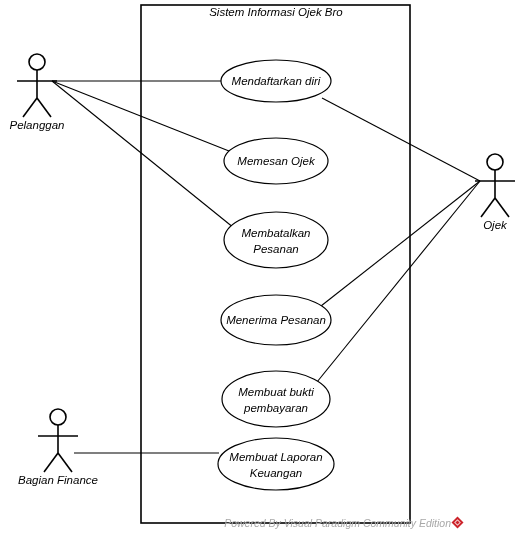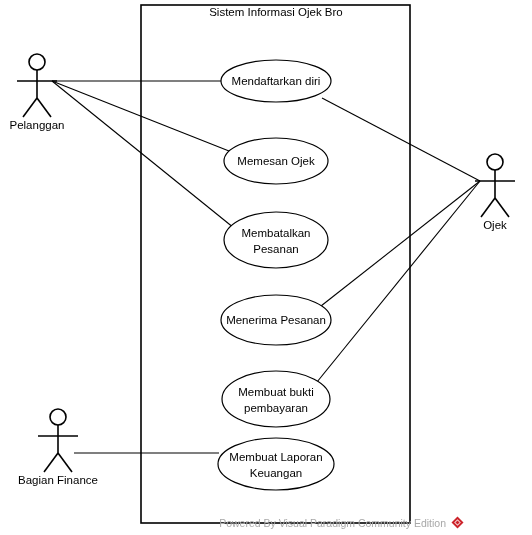--- a/index.html
+++ b/index.html
@@ -12,20 +12,21 @@
     width: 532px;
     height: 535px;
     font-family: "Liberation Sans", sans-serif;
     overflow: hidden;
   }
   #diagram-root {
     position: relative;
     width: 472px;
     height: 535px;
     background: #ffffff;
+    font-style: italic;
   }
   svg#uml-canvas {
     position: absolute;
     left: 0;
     top: 0;
     width: 532px;
     height: 535px;
     display: block;
   }
   .boundary-rect {
@@ -72,21 +73,20 @@
     font-size: 11.5px;
     fill: #000000;
     text-anchor: middle;
   }
   .watermark {
     position: absolute;
     right: 8px;
     bottom: 6px;
     display: flex;
     align-items: center;
-    gap: 5px;
     font-family: "Liberation Sans", sans-serif;
     font-size: 10.5px;
     color: #a8a8a8;
     white-space: nowrap;
     pointer-events: none;
   }
   .vp-logo {
     width: 13px;
     height: 13px;
     position: relative;

